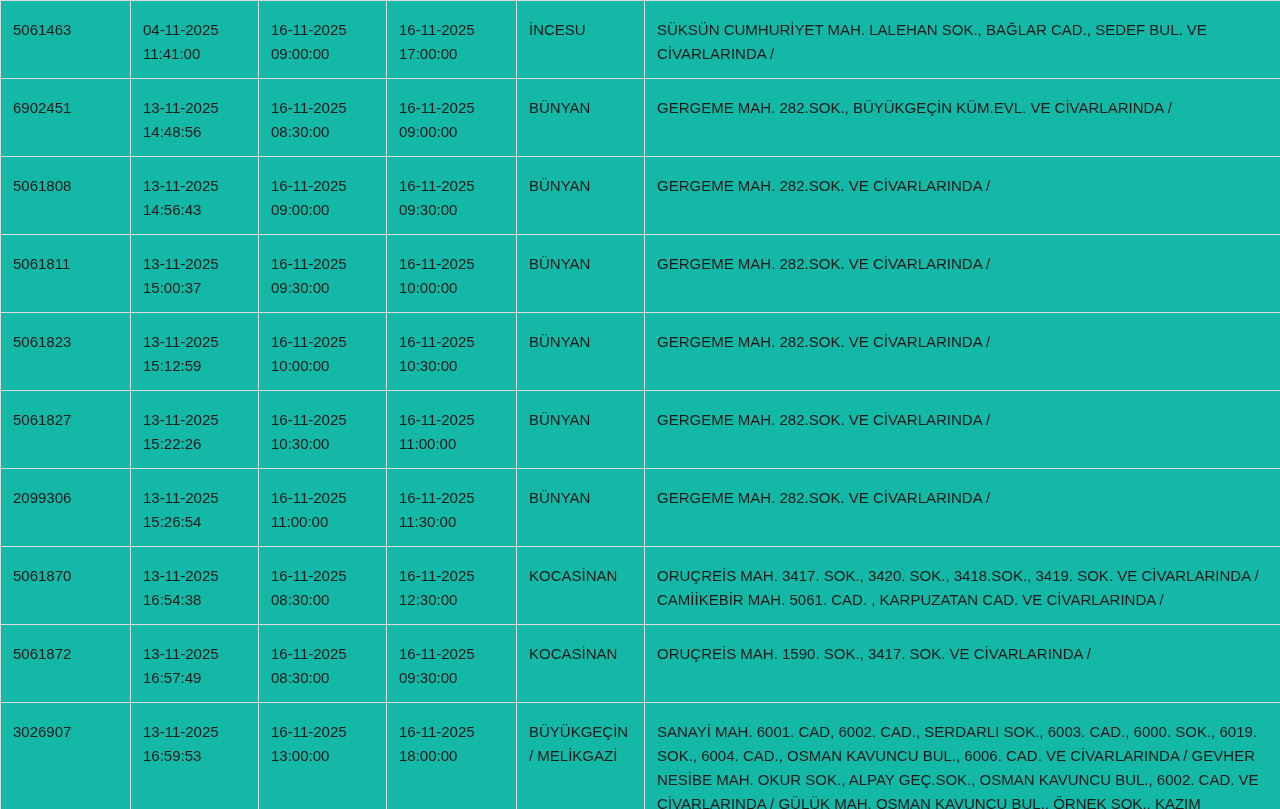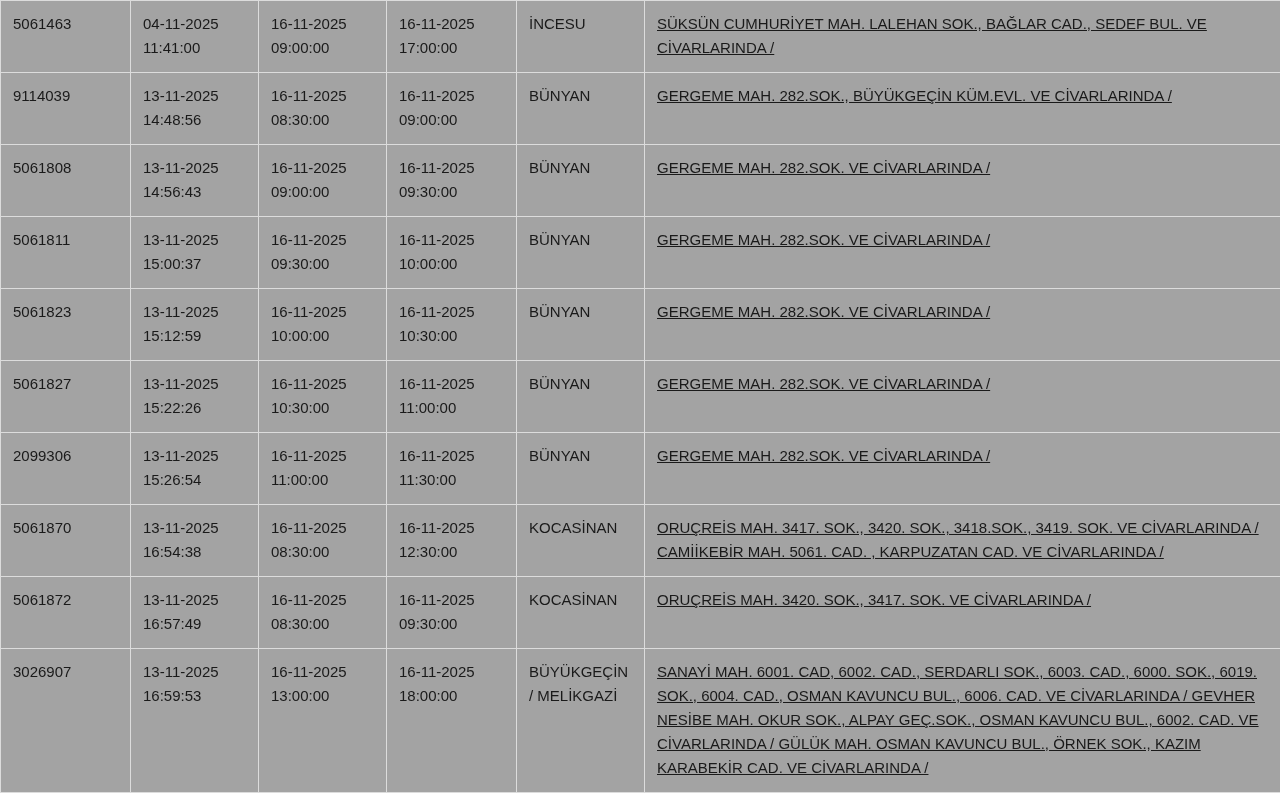--- a/index.html
+++ b/index.html
@@ -14,42 +14,41 @@
     font-family: "Liberation Sans", sans-serif;
     color: #1a1a1a;
   }
   .outage-table {
     width: 1280px;
     border-collapse: collapse;
     table-layout: fixed;
   }
   .outage-table td {
     border: 1px solid #dcdcdc;
-    padding: 11px 12px 12px 12px;
+    padding: 17px 12px 12px 12px;
     font-size: 15px;
     line-height: 1.6;
     vertical-align: top;
     color: #1a1a1a;
     word-wrap: break-word;
-    background: #a3a3a3;
+    background: #14b8a6;
   }
   .col-id     { width: 130px; }
   .col-start  { width: 128px; }
   .col-plan1  { width: 128px; }
   .col-plan2  { width: 130px; }
   .col-dist   { width: 128px; }
   .col-desc   { width: 636px; }
 
   .cell-stack .line {
     display: block;
     white-space: nowrap;
   }
   .cell-desc {
     padding-right: 18px;
-    text-decoration: underline;
   }
 </style>
 </head>
 <body>
 
 <table class="outage-table">
   <colgroup>
     <col class="col-id">
     <col class="col-start">
     <col class="col-plan1">
@@ -71,21 +70,21 @@
       </td>
       <td class="cell-stack">
         <span class="line">16-11-2025</span>
         <span class="line">17:00:00</span>
       </td>
       <td>İNCESU</td>
       <td class="cell-desc">SÜKSÜN CUMHURİYET MAH. LALEHAN SOK., BAĞLAR CAD., SEDEF BUL. VE CİVARLARINDA /</td>
     </tr>
 
     <tr>
-      <td>9114039</td>
+      <td>6902451</td>
       <td class="cell-stack">
         <span class="line">13-11-2025</span>
         <span class="line">14:48:56</span>
       </td>
       <td class="cell-stack">
         <span class="line">16-11-2025</span>
         <span class="line">08:30:00</span>
       </td>
       <td class="cell-stack">
         <span class="line">16-11-2025</span>
@@ -211,21 +210,21 @@
       </td>
       <td class="cell-stack">
         <span class="line">16-11-2025</span>
         <span class="line">08:30:00</span>
       </td>
       <td class="cell-stack">
         <span class="line">16-11-2025</span>
         <span class="line">09:30:00</span>
       </td>
       <td>KOCASİNAN</td>
-      <td class="cell-desc">ORUÇREİS MAH. 3420. SOK., 3417. SOK. VE CİVARLARINDA /</td>
+      <td class="cell-desc">ORUÇREİS MAH. 1590. SOK., 3417. SOK. VE CİVARLARINDA /</td>
     </tr>
 
     <tr>
       <td>3026907</td>
       <td class="cell-stack">
         <span class="line">13-11-2025</span>
         <span class="line">16:59:53</span>
       </td>
       <td class="cell-stack">
         <span class="line">16-11-2025</span>

